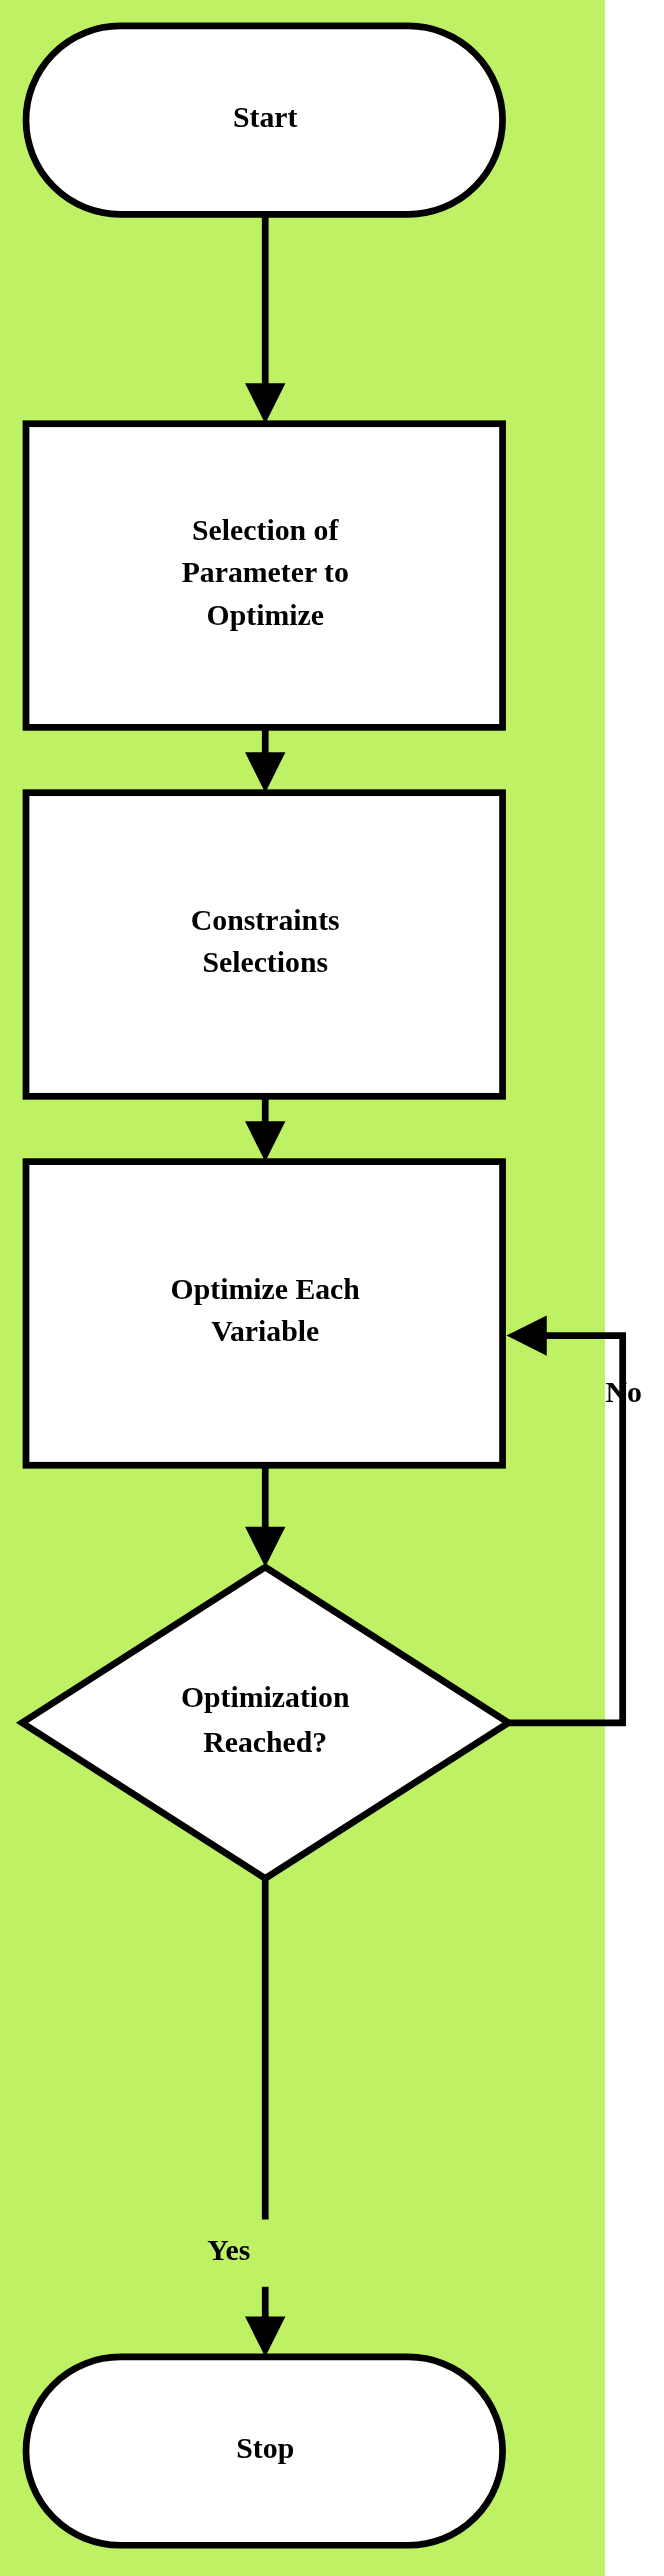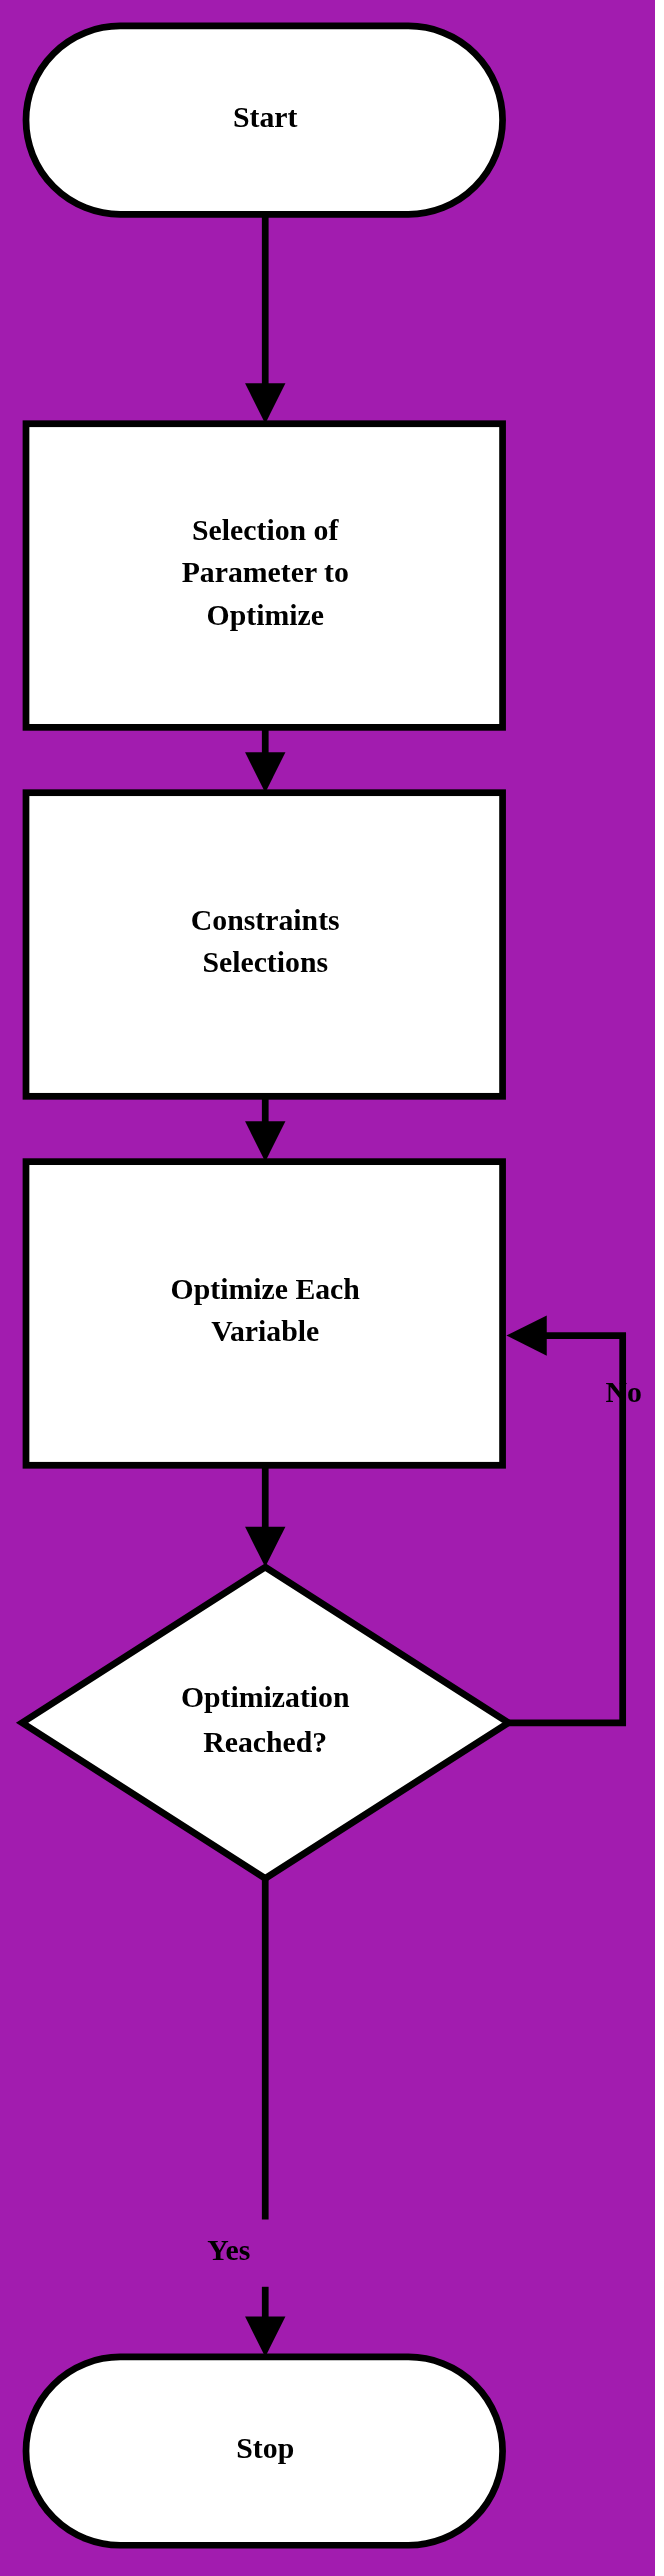--- a/index.html
+++ b/index.html
@@ -9,23 +9,23 @@
     background: #ffffff;
   }
   body {
     width: 665px;
     height: 2576px;
     font-family: "Liberation Serif", "DejaVu Serif", serif;
     overflow: hidden;
   }
   #flowchart-root {
     position: relative;
-    width: 655px;
+    width: 605px;
     height: 2576px;
-    background: #a21caf;
+    background: #bef264;
   }
   svg#flow-svg {
     position: absolute;
     top: 0;
     left: 0;
     width: 665px;
     height: 2576px;
     display: block;
   }
   .node-shape {

